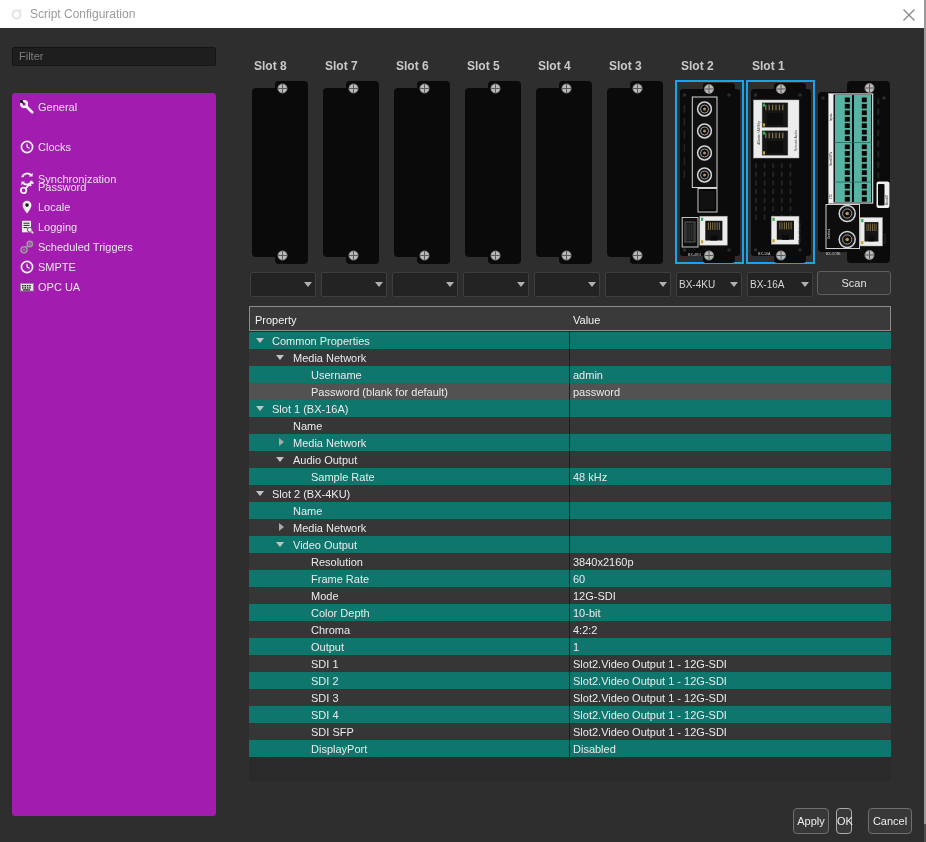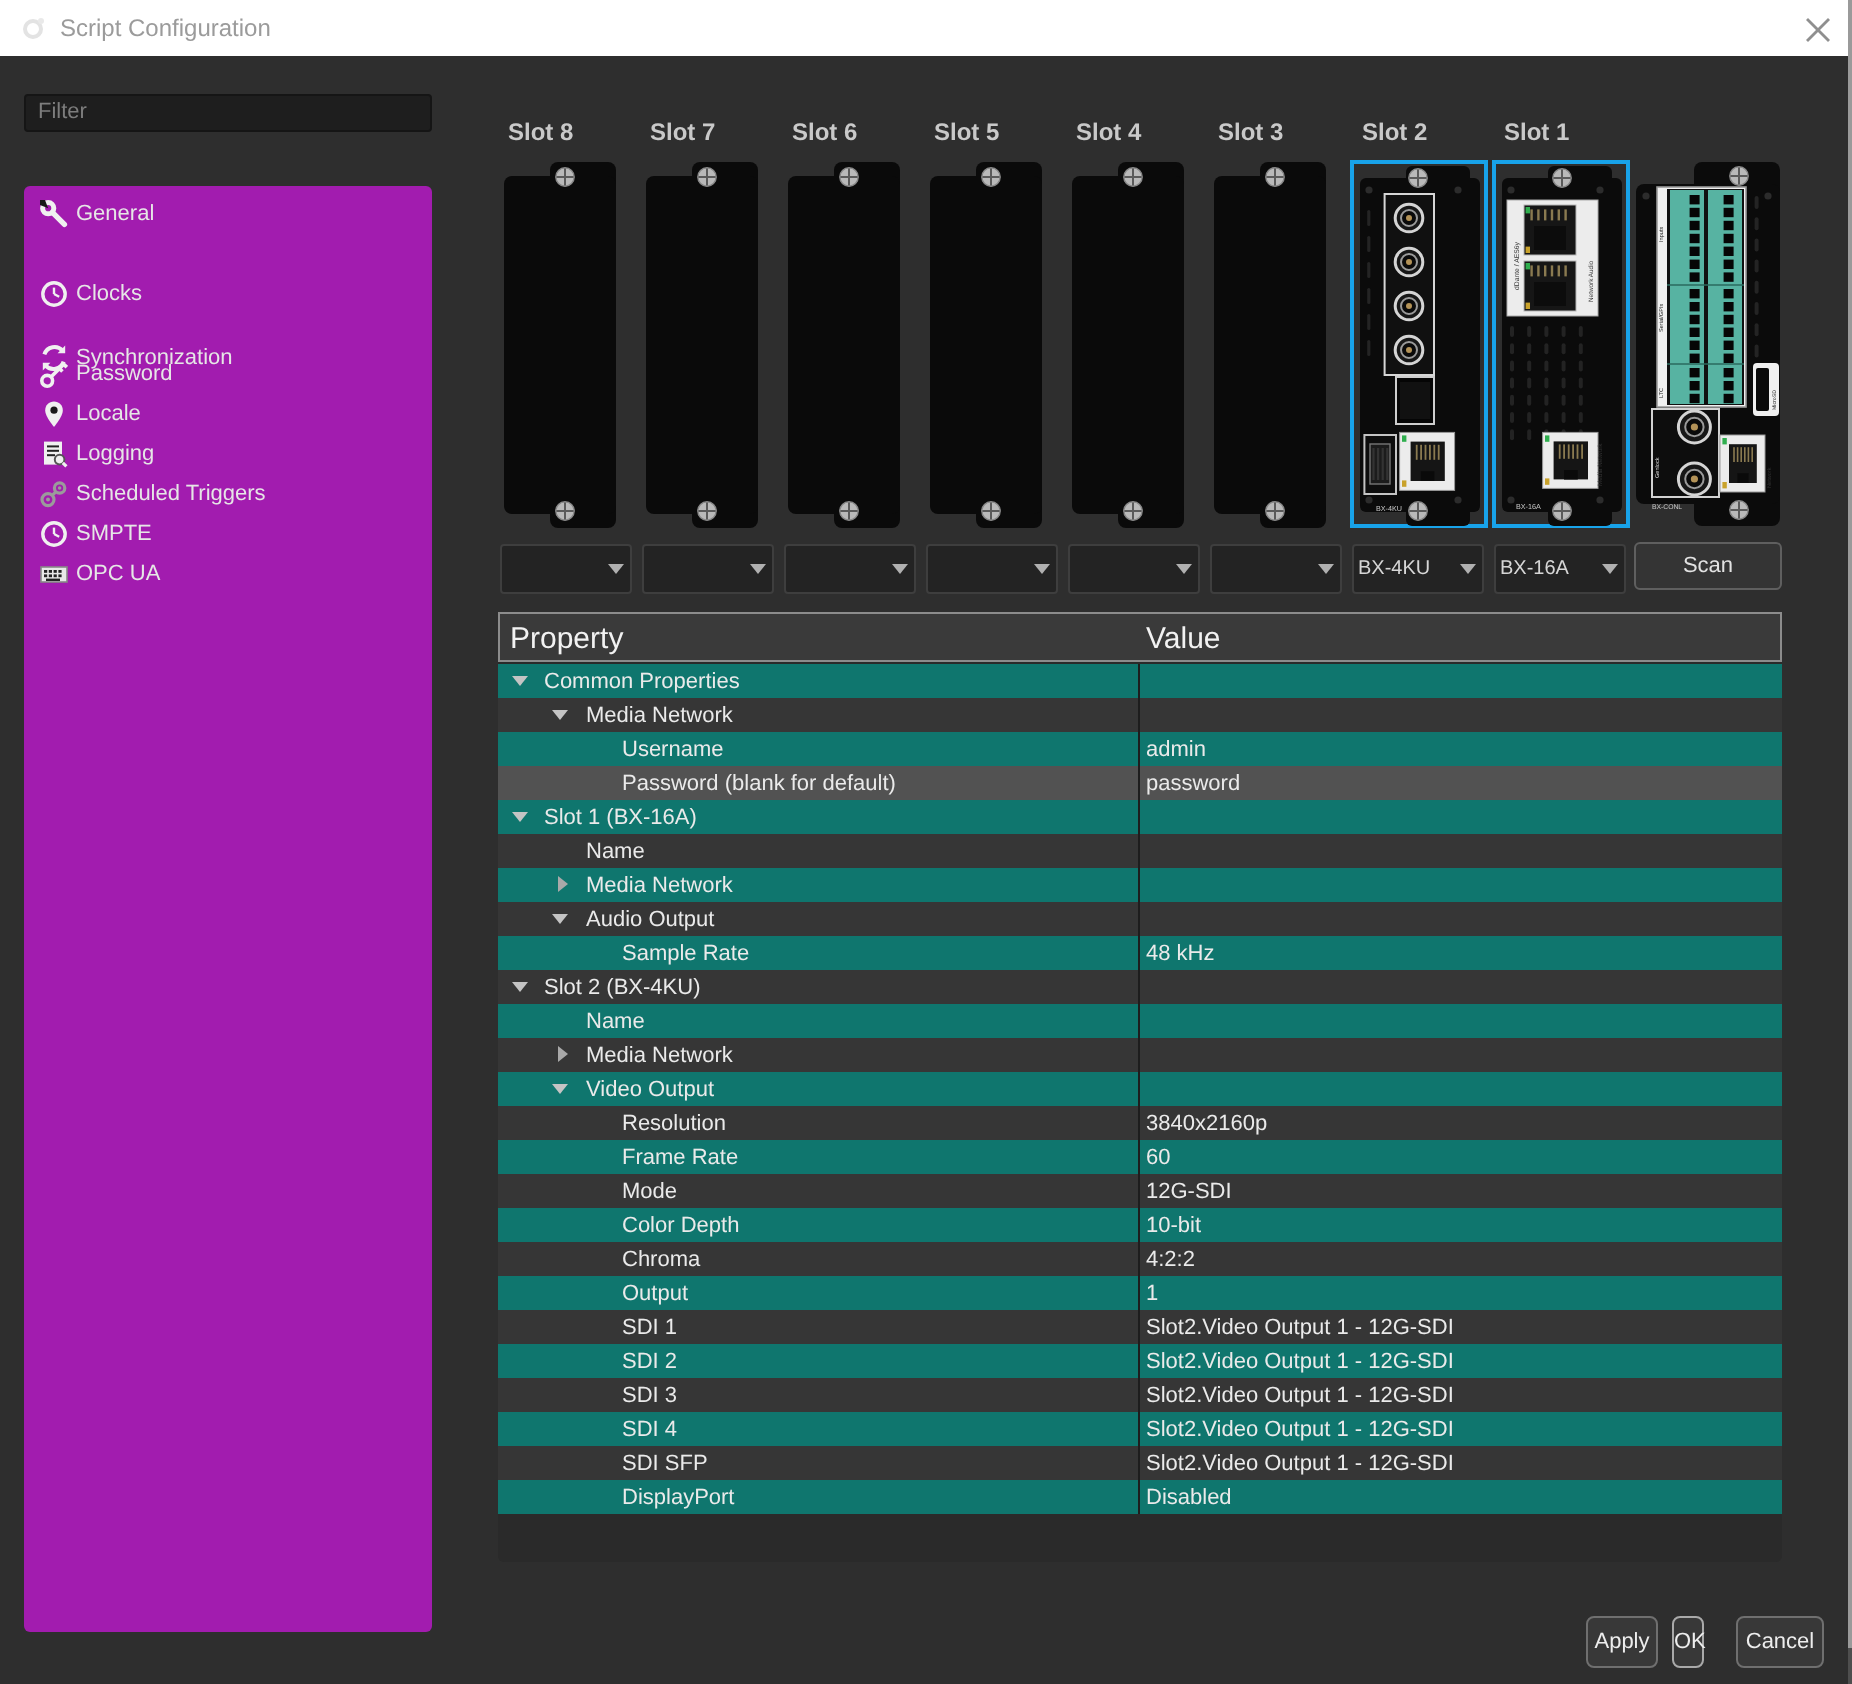--- a/index.html
+++ b/index.html
@@ -24,21 +24,21 @@
   padding-left:2px; }
 .combo:after { content:""; position:absolute; right:3px; top:9px; width:0; height:0;
   border-left:4.5px solid transparent; border-right:4.5px solid transparent;
   border-top:5px solid #b0b0b0; }
 #scan { left:817px; top:271px; width:74px; height:24px; background:#343434;
   border:1px solid #5f5f5f; border-radius:3px; color:#e2e2e2; font-size:11px;
   text-align:center; line-height:22px; }
 #table { left:249px; top:306px; width:642px; height:475px; background:#2a2a2a; border-radius:3px; }
 #thead { position:absolute; left:0; top:0; width:642px; height:25px; background:#3a3a3a;
   border:1px solid #8c8c8c; }
-#thead div { position:absolute; top:0; height:25px; line-height:26px; font-size:15px; color:#f2f2f2; }
+#thead div { position:absolute; top:0; height:25px; line-height:26px; font-size:11px; color:#f2f2f2; }
 .row { position:absolute; left:0; width:642px; height:17px; font-size:11px; color:#eaeaea; }
 .row.d { background:#0f766e; }
 .row.l { background:#363636; }
 .row.s { background:#525252; }
 .row .pt { position:absolute; top:0; height:17px; line-height:18px; }
 .row .vt { position:absolute; left:324px; top:0; height:17px; line-height:18px; }
 .row .csep { position:absolute; left:320px; top:0; width:1px; height:17px; background:#1d1d1d; }
 .tri-d { position:absolute; top:6px; width:0; height:0; border-left:4.5px solid transparent;
   border-right:4.5px solid transparent; border-top:5px solid #c4c4c4; }
 .tri-r { position:absolute; top:4px; width:0; height:0; border-top:4.5px solid transparent;

